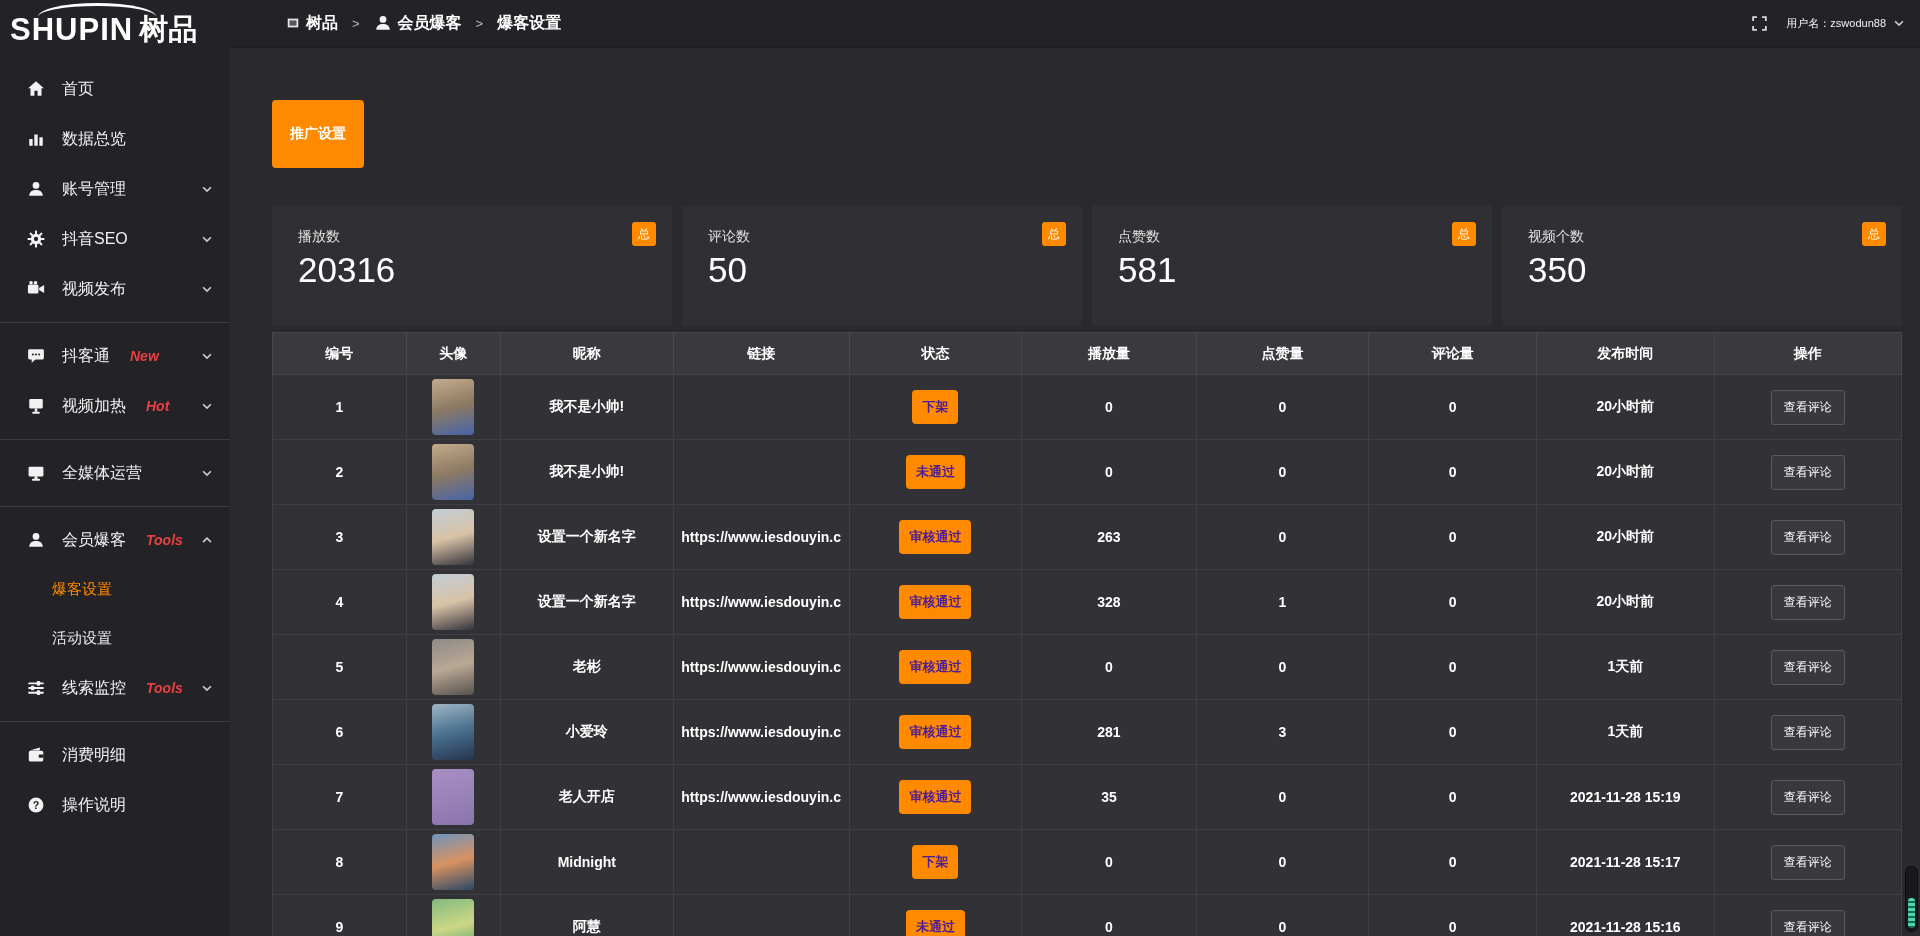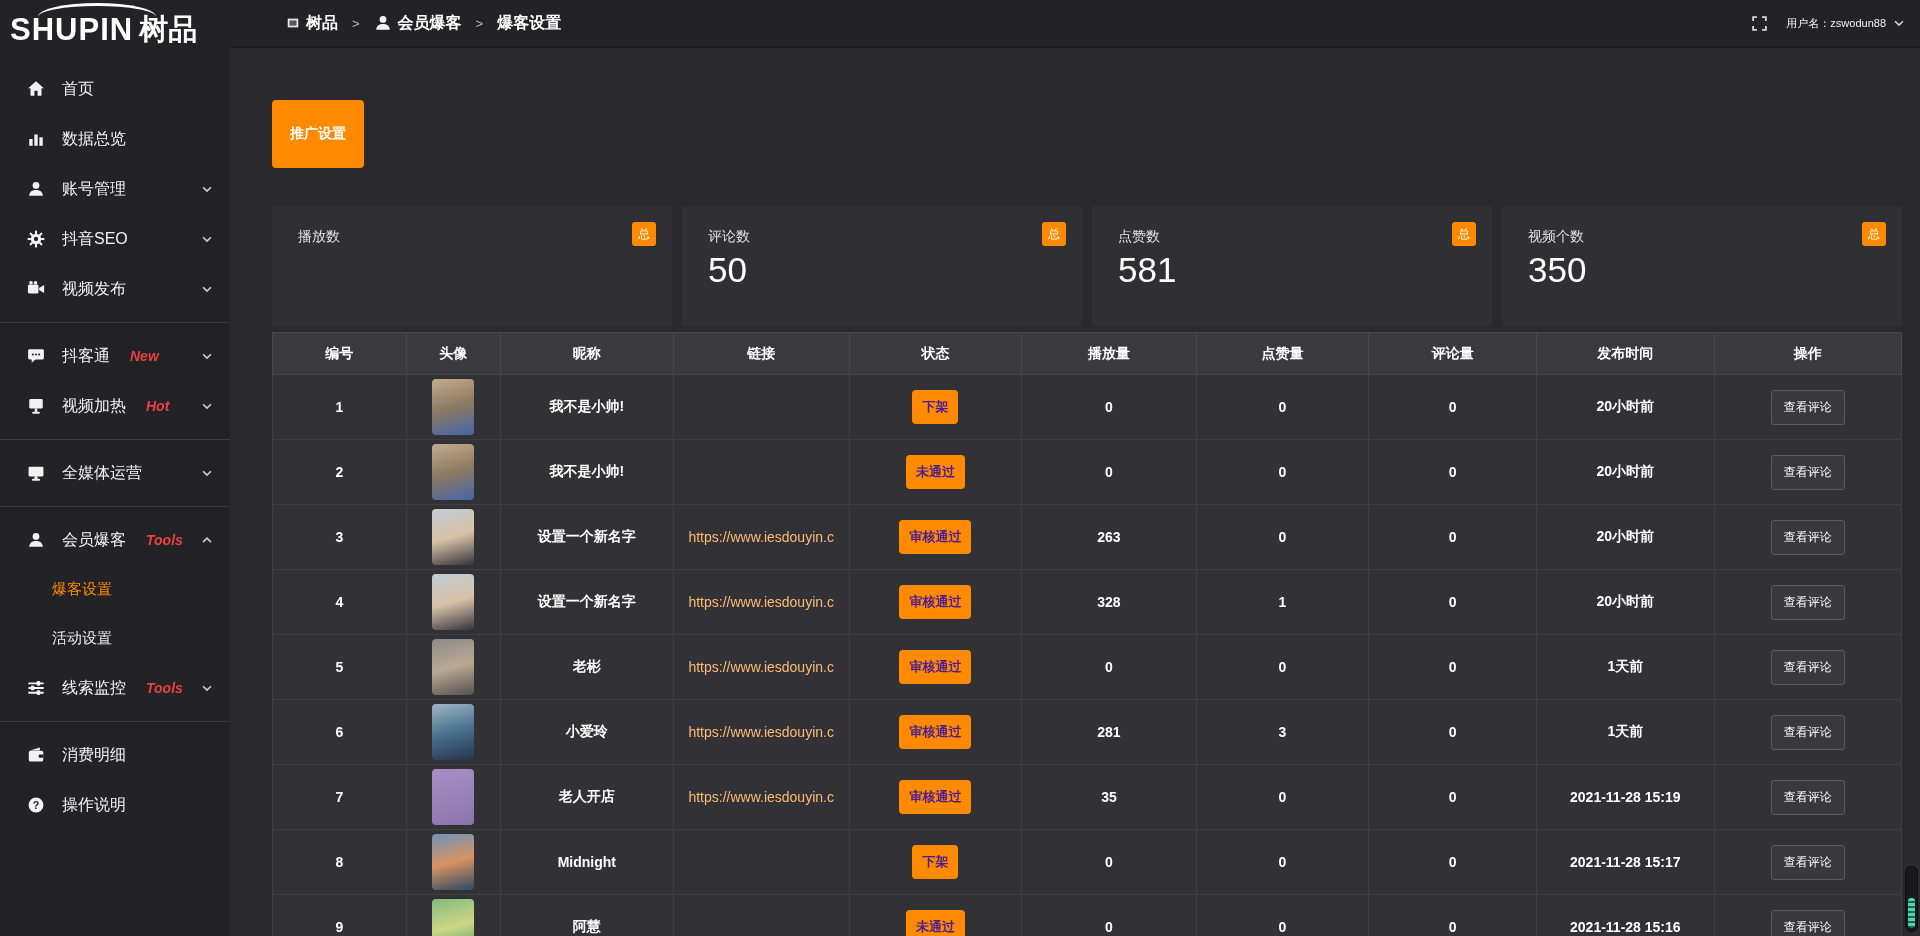--- a/index.html
+++ b/index.html
@@ -47,21 +47,21 @@
   
   .table-wrap { margin-top:6px; }
   table { width:100%; border-collapse:collapse; table-layout:fixed; background:#323236; }
   th { background:#3a3a3e; height:42px; font-size:14px; font-weight:700; color:#fff;
        border:1px solid #46464b; }
   td { height:65px; text-align:center; vertical-align:middle; font-size:14px; font-weight:700;
        color:#fff; border:1px solid #3e3e43; overflow:hidden; }
   .avatar { width:42px; height:56px; border-radius:4px; margin:0 auto; }
   .status-btn { display:inline-block; background:#ff8a00; color:#4c1d95; font-size:13px; font-weight:700;
                 padding:8px 10px; border-radius:4px; border:none; cursor:pointer; font-family:inherit; }
-  .link { color:#fdba74; font-weight:400; font-size:14px; cursor:pointer; white-space:nowrap; }
+  .link { color:#ffffff; font-weight:700; font-size:14px; cursor:pointer; white-space:nowrap; }
   .action-btn { background:#38383d; border:1px solid #5a5a5f; color:#fff; font-size:12px;
                 padding:8px 12px; border-radius:3px; cursor:pointer; font-family:inherit; }
   
   .scroll-widget { position:absolute; right:2px; top:866px; width:13px; height:66px;
                    background:#19191c; border:1px solid #0e0e10; border-radius:6px; overflow:hidden; cursor:pointer; }
   .scroll-thumb { position:absolute; left:2px; right:2px; bottom:3px; height:30px; border-radius:3px;
                   background:repeating-linear-gradient(180deg,#4fd6b0 0 3px,#1b6a55 3px 5px); }
 </style>
 </head>
 <body>
@@ -322,20 +322,21 @@
     </span>
   </div>
 </div>
 
 <div class="content">
   <button class="promo-btn">推广设置</button>
 
   <div class="stat-cards" id="stat-cards">
       <div class="card">
         <div class="card-label">播放数</div>
+        <div class="card-value">20316</div>
         <span class="card-badge">总</span>
       </div>
       <div class="card">
         <div class="card-label">评论数</div>
         <div class="card-value">50</div>
         <span class="card-badge">总</span>
       </div>
       <div class="card">
         <div class="card-label">点赞数</div>
         <div class="card-value">581</div>

